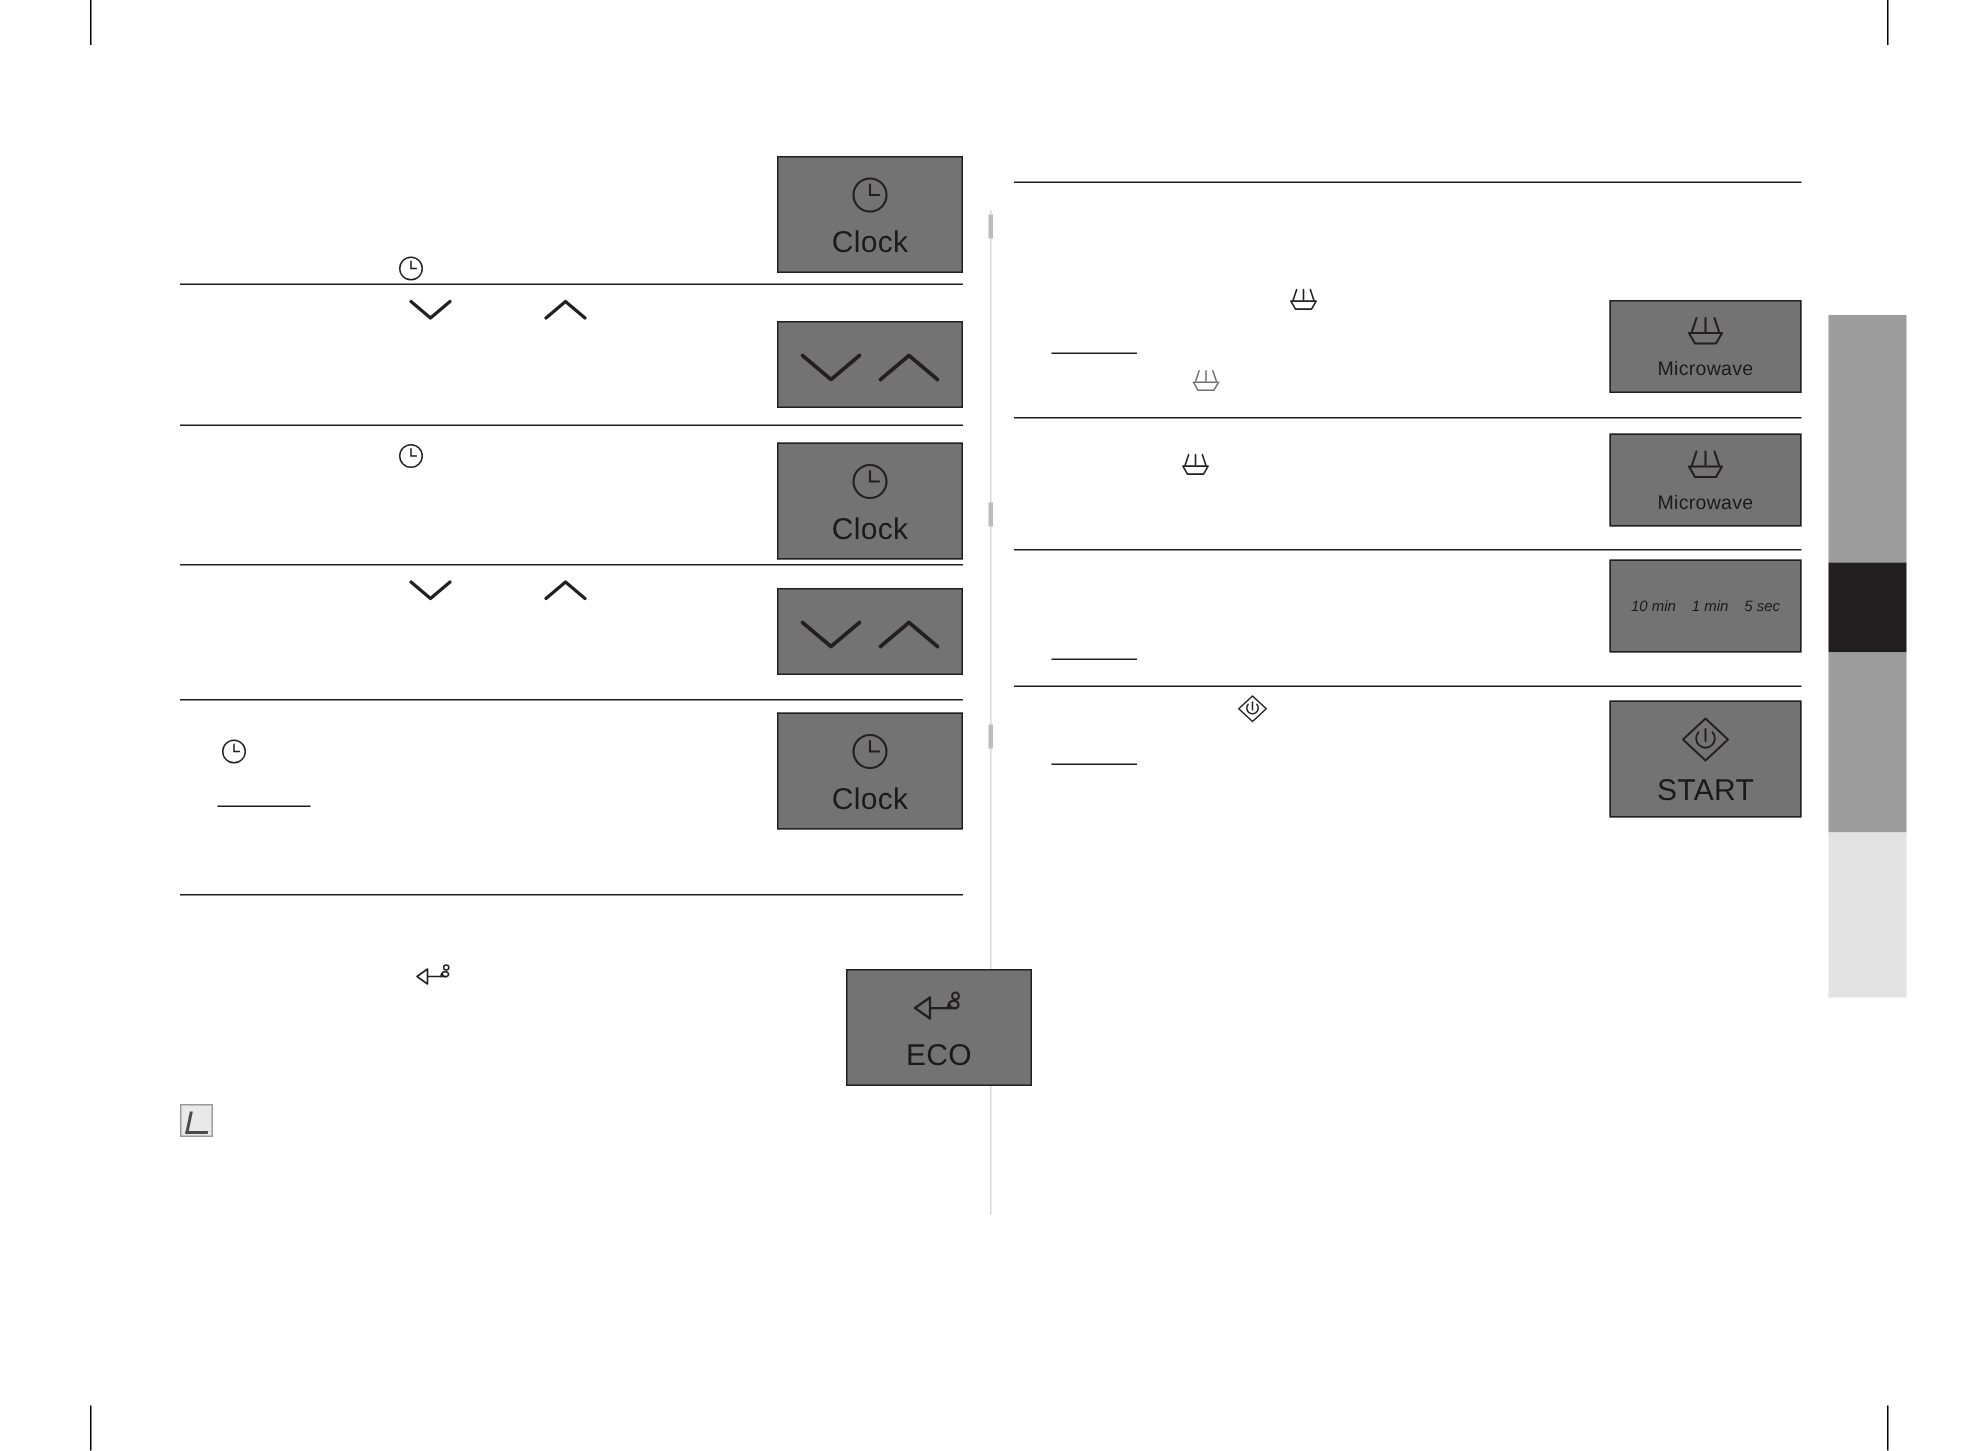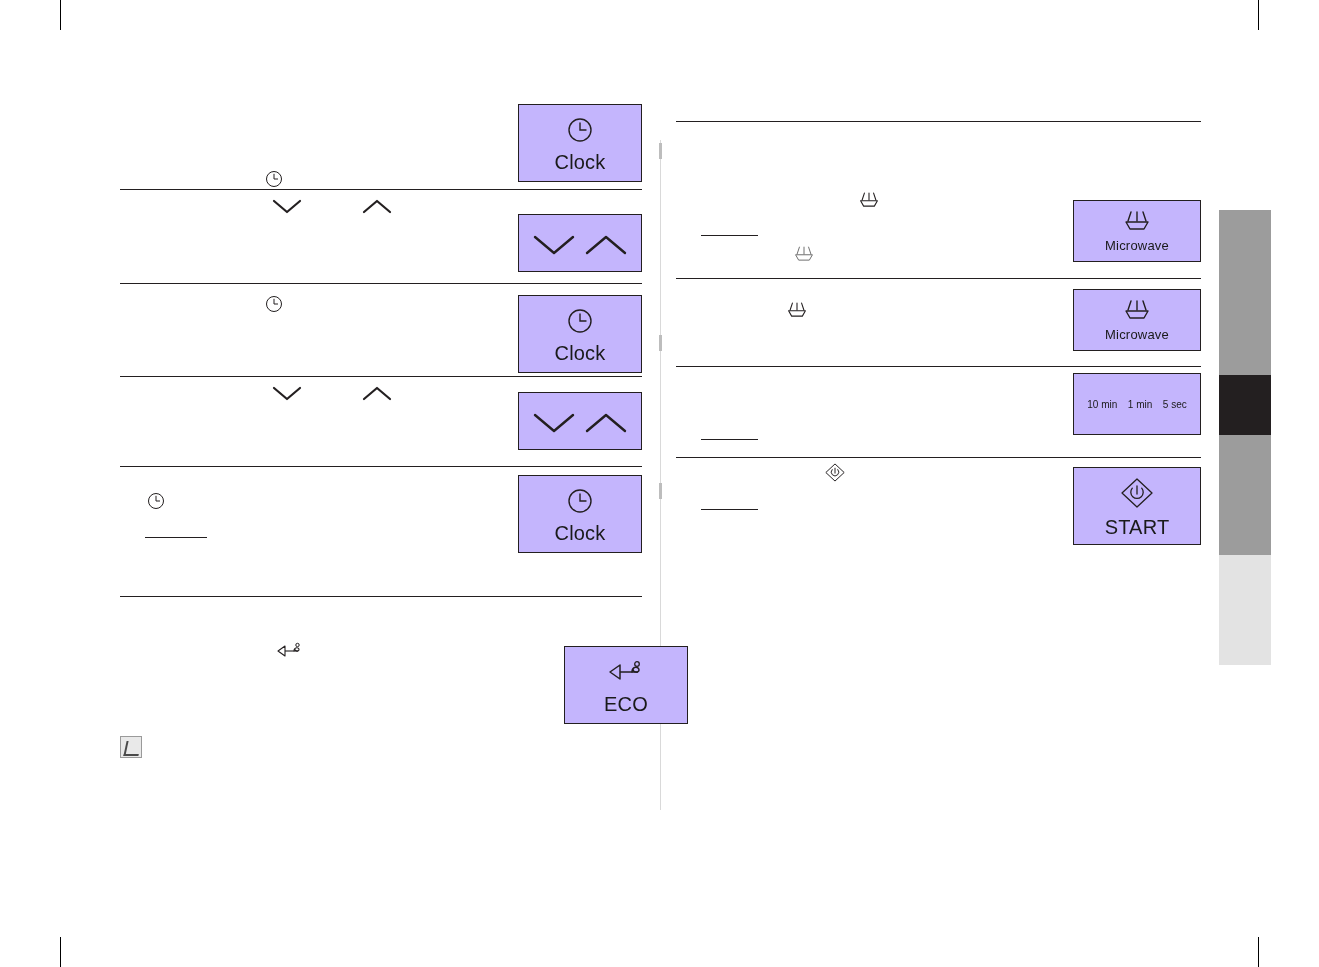--- a/index.html
+++ b/index.html
@@ -56,21 +56,21 @@
   .rule {
     position: absolute;
     height: 1px;
     background: #231f20;
   }
 
   
   .keybox {
     position: absolute;
     border: 1px solid #231f20;
-    background: #c4b5fd;
+    background: #737373;
     box-sizing: border-box;
     display: flex;
     flex-direction: column;
     align-items: center;
     justify-content: center;
   }
   .keybox .klabel {
     font-size: 20px;
     letter-spacing: .2px;
     color: #1a1a1a;
@@ -133,20 +133,21 @@
 
   
   .time-box {
     display: flex;
     align-items: center;
     justify-content: space-around;
     width: 100%;
     height: 100%;
     box-sizing: border-box;
     padding: 0 8px;
+    font-style: italic;
   }
   .time-box span {
     font-size: 10px;
     color: #1a1a1a;
   }
 </style>
 </head>
 <body>
 
 <div class="crop-mark crop-v" style="left:60px; top:0;"></div>

